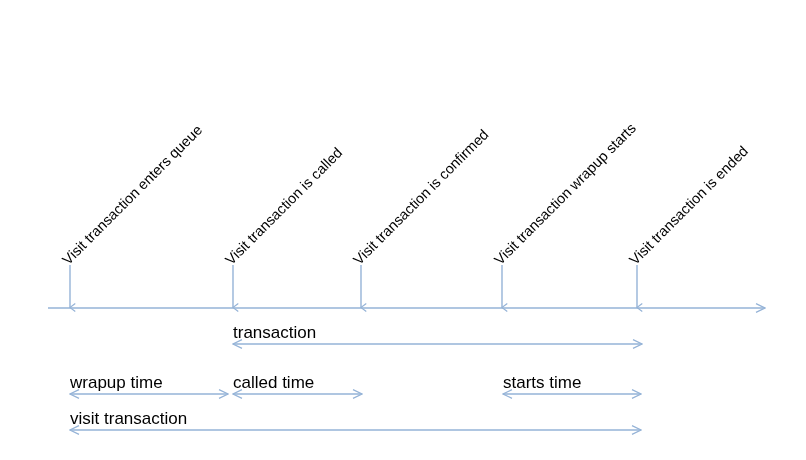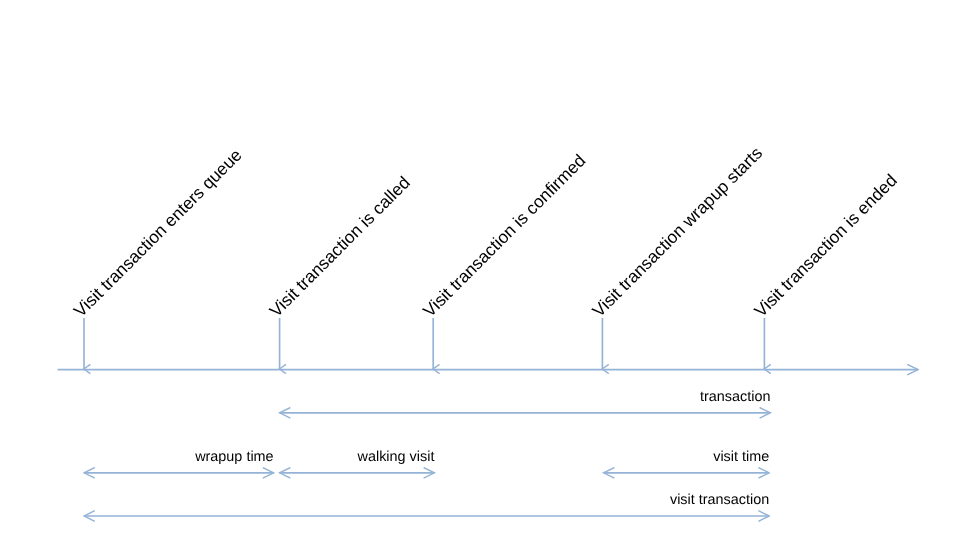--- a/index.html
+++ b/index.html
@@ -28,24 +28,24 @@
     font-size: 14.5px;
     color: #000000;
     white-space: nowrap;
     transform-origin: 0% 100%;
     transform: rotate(-45deg);
     line-height: 1;
   }
   .span-label {
     position: absolute;
     font-family: "Liberation Sans", sans-serif;
-    font-size: 12px;
+    font-size: 17px;
     color: #000000;
     white-space: nowrap;
-    text-align: right;
+    text-align: left;
     line-height: 1;
   }
 </style>
 </head>
 <body>
 
 <div id="diagram">
 
   <svg id="svg-layer" viewBox="0 0 806 460" xmlns="http://www.w3.org/2000/svg">
     <defs>
@@ -81,18 +81,18 @@
   <div id="event-labels">
       <div class="event-label" style="left: 70px; top: 253px;">Visit transaction enters queue</div>
       <div class="event-label" style="left: 233px; top: 253px;">Visit transaction is called</div>
       <div class="event-label" style="left: 361px; top: 253px;">Visit transaction is confirmed</div>
       <div class="event-label" style="left: 502px; top: 253px;">Visit transaction wrapup starts</div>
       <div class="event-label" style="left: 637px; top: 253px;">Visit transaction is ended</div>
     </div>
   <div id="span-labels">
       <div class="span-label" style="left: 233px; width: 409px; top: 324px;">transaction</div>
       <div class="span-label" style="left: 70px; width: 158px; top: 374px;">wrapup time</div>
-      <div class="span-label" style="left: 233px; width: 129px; top: 374px;">walking visit</div>
-      <div class="span-label" style="left: 503px; width: 138px; top: 374px;">visit time</div>
+      <div class="span-label" style="left: 233px; width: 129px; top: 374px;">called time</div>
+      <div class="span-label" style="left: 503px; width: 138px; top: 374px;">starts time</div>
       <div class="span-label" style="left: 70px; width: 571px; top: 410px;">visit transaction</div>
     </div>
 
 </div>
 
 </body></html>

